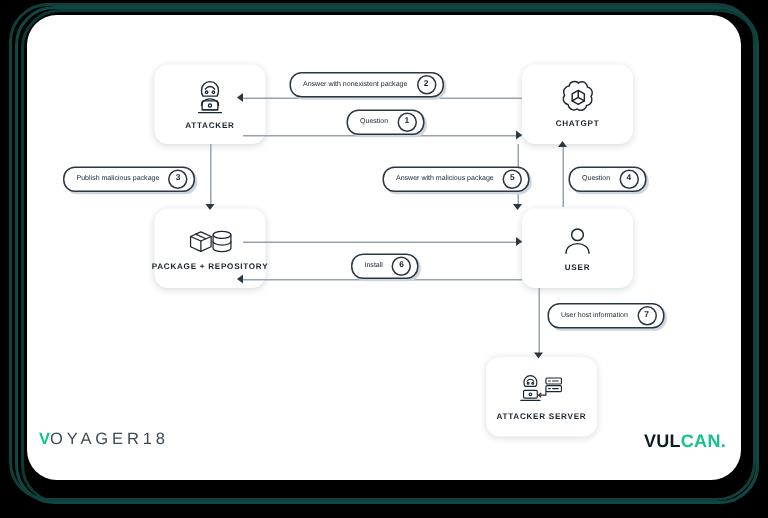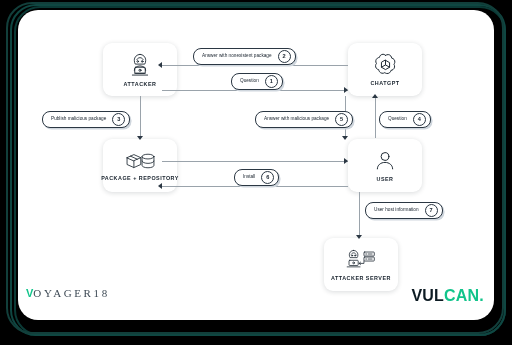--- a/index.html
+++ b/index.html
@@ -60,22 +60,22 @@
   .arrow{position:absolute;width:0;height:0;z-index:2;}
   .arrow.left{border-top:3px solid transparent;border-bottom:3px solid transparent;border-right:4px solid #2b3743;}
   .arrow.right{border-top:3px solid transparent;border-bottom:3px solid transparent;border-left:4px solid #2b3743;}
   .arrow.down{border-left:3px solid transparent;border-right:3px solid transparent;border-top:4px solid #2b3743;}
   .arrow.up{border-left:3px solid transparent;border-right:3px solid transparent;border-bottom:4px solid #2b3743;}
 
   
   .logo{position:absolute;display:flex;align-items:center;line-height:1;}
   #voyager-logo{left:26px;top:288px;font-size:11px;letter-spacing:2.6px;font-weight:600;}
   #voyager-logo .v{color:#12c48b;font-weight:bold;letter-spacing:0;}
-  #voyager-logo .rest{color:#3e4a55;font-weight:400;font-family:Liberation Serif, serif;}
-  #vulcan-logo{right:28px;top:288px;font-size:16px;font-weight:bold;letter-spacing:.2px;}
+  #voyager-logo .rest{color:#3e4a55;font-weight:400;}
+  #vulcan-logo{right:28px;top:288px;font-size:12px;font-weight:bold;letter-spacing:.2px;}
   #vulcan-logo .vul{color:#0d1b23;}
   #vulcan-logo .can{color:#12c48b;}
 </style>
 </head>
 <body>
 
 <div id="stage">
 
   <div class="ring r1"></div>
   <div class="ring r2"></div>

